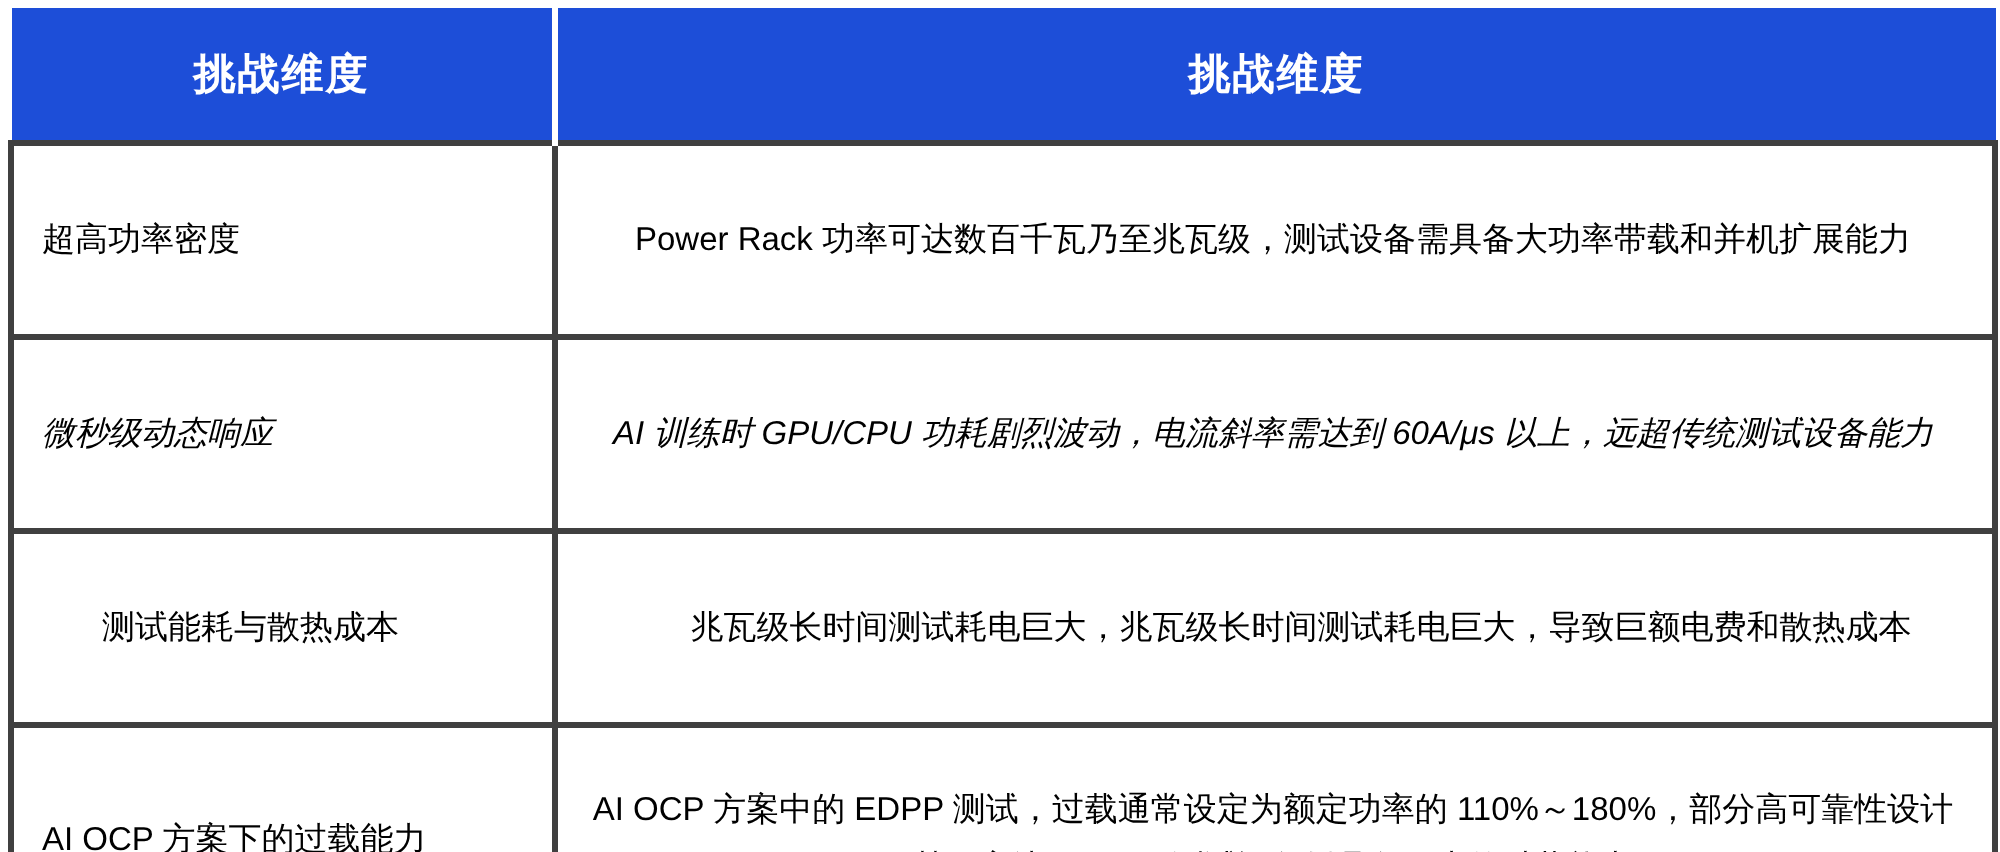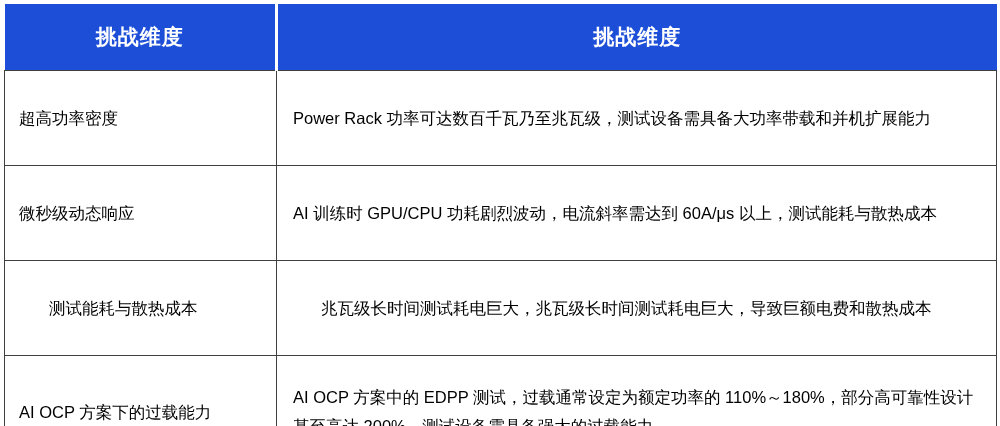--- a/index.html
+++ b/index.html
@@ -36,37 +36,38 @@
     vertical-align: middle;
     height: 64px;
     letter-spacing: 1px;
     border: none;
   }
   thead th.th-dim {
     border-right: 3px solid #ffffff;
   }
 
   tbody td {
-    border: 1px solid #404040;
+    border: 3px solid #404040;
     font-size: 16.5px;
     line-height: 1.75;
     vertical-align: middle;
     padding: 10px 14px 10px 14px;
   }
   tbody td.cell-dim {
     width: 272px;
     padding-left: 14px;
     padding-right: 10px;
   }
   tbody td.cell-desc {
     padding-left: 16px;
     padding-right: 18px;
+    text-align: center;
   }
   tbody tr.row-0 td { height: 74px; }
-  tbody tr.row-1 td { height: 74px; }
+  tbody tr.row-1 td { height: 74px; font-style: italic; }
   tbody tr.row-2 td { height: 74px; padding-left: 44px; }
   tbody tr.row-3 td { height: 92px; }
 </style>
 </head>
 <body>
 
 <div class="table-wrap">
   <table class="challenge-table">
     <colgroup>
       <col class="col-dim">
@@ -78,21 +79,21 @@
         <th class="th-desc">挑战维度</th>
       </tr>
     </thead>
     <tbody>
       <tr class="row-0">
         <td class="cell-dim">超高功率密度</td>
         <td class="cell-desc">Power Rack 功率可达数百千瓦乃至兆瓦级，测试设备需具备大功率带载和并机扩展能力</td>
       </tr>
       <tr class="row-1">
         <td class="cell-dim">微秒级动态响应</td>
-        <td class="cell-desc">AI 训练时 GPU/CPU 功耗剧烈波动，电流斜率需达到 60A/μs 以上，测试能耗与散热成本</td>
+        <td class="cell-desc">AI 训练时 GPU/CPU 功耗剧烈波动，电流斜率需达到 60A/μs 以上，远超传统测试设备能力</td>
       </tr>
       <tr class="row-2">
         <td class="cell-dim">测试能耗与散热成本</td>
         <td class="cell-desc">兆瓦级长时间测试耗电巨大，兆瓦级长时间测试耗电巨大，导致巨额电费和散热成本</td>
       </tr>
       <tr class="row-3">
         <td class="cell-dim">AI OCP 方案下的过载能力</td>
         <td class="cell-desc">AI OCP 方案中的 EDPP 测试，过载通常设定为额定功率的 110%～180%，部分高可靠性设计甚至高达 200%，测试设备需具备强大的过载能力</td>
       </tr>
     </tbody>

